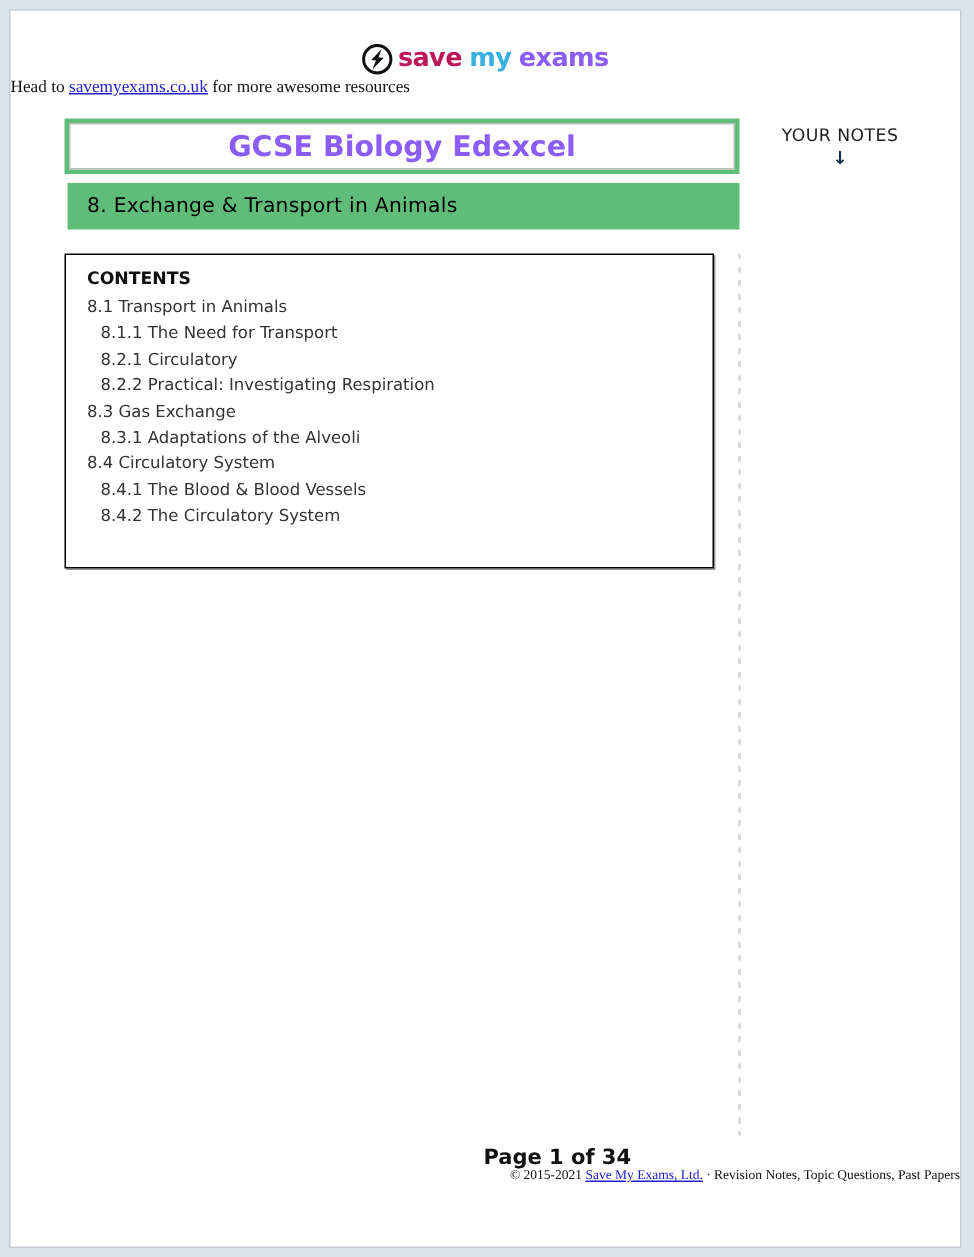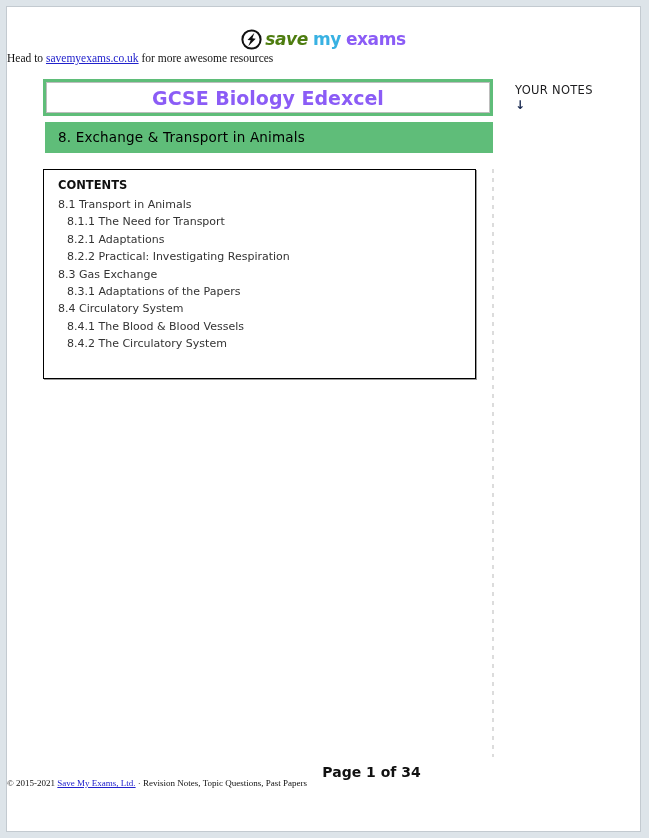--- a/index.html
+++ b/index.html
@@ -33,21 +33,21 @@
     gap: 3px;
     height: 22px;
   }
   .logo-row svg { display: block; }
   .logo-word {
     font-size: 17px;
     font-weight: bold;
     letter-spacing: -0.4px;
     line-height: 22px;
   }
-  .logo-save  { color: #4d7c0f; font-style: italic; }
+  .logo-save  { color: #be185d; }
   .logo-my    { color: #38b1e2; margin-left: 2px; }
   .logo-exams { color: #8b5cf6; margin-left: 2px; }
   .tagline {
     position: absolute;
     top: 45px;
     left: 0;
     width: 100%;
     text-align: left;
     font-family: "Liberation Serif", serif;
     font-size: 11.5px;
@@ -95,24 +95,24 @@
     color: #000000;
     font-size: 13.5px;
     line-height: 31px;
     padding-left: 13px;
     box-sizing: border-box;
     letter-spacing: 0.2px;
   }
   
   .your-notes {
     position: absolute;
-    left: 508px;
+    left: 493px;
     top: 76px;
     width: 120px;
-    text-align: left;
+    text-align: center;
     color: #1d1d1f;
   }
   .your-notes .yn-label {
     font-size: 11.5px;
     letter-spacing: 0.3px;
   }
   .your-notes .yn-arrow {
     font-size: 12px;
     font-weight: bold;
     margin-top: 1px;
@@ -163,21 +163,21 @@
     font-size: 14px;
     font-weight: bold;
     color: #111111;
     margin-left: 48px;
   }
   .copyright {
     position: absolute;
     top: 771px;
     left: 0;
     width: 100%;
-    text-align: left;
+    text-align: right;
     font-family: "Liberation Serif", serif;
     font-size: 9px;
     color: #111111;
   }
 </style>
 </head>
 <body>
 
 <div class="doc-page">
 
@@ -211,30 +211,30 @@
   <div class="contents-box">
     <div class="contents-heading">CONTENTS</div>
     <div class="toc-list">
         <div class="toc-item level-1">
     <span>8.1 Transport in Animals</span>
   </div>
         <div class="toc-item level-2">
     <span>8.1.1 The Need for Transport</span>
   </div>
         <div class="toc-item level-2">
-    <span>8.2.1 Adaptations</span>
+    <span>8.2.1 Circulatory</span>
   </div>
         <div class="toc-item level-2">
     <span>8.2.2 Practical: Investigating Respiration</span>
   </div>
         <div class="toc-item level-1">
     <span>8.3 Gas Exchange</span>
   </div>
         <div class="toc-item level-2">
-    <span>8.3.1 Adaptations of the Papers</span>
+    <span>8.3.1 Adaptations of the Alveoli</span>
   </div>
         <div class="toc-item level-1">
     <span>8.4 Circulatory System</span>
   </div>
         <div class="toc-item level-2">
     <span>8.4.1 The Blood &amp; Blood Vessels</span>
   </div>
         <div class="toc-item level-2">
     <span>8.4.2 The Circulatory System</span>
   </div>

